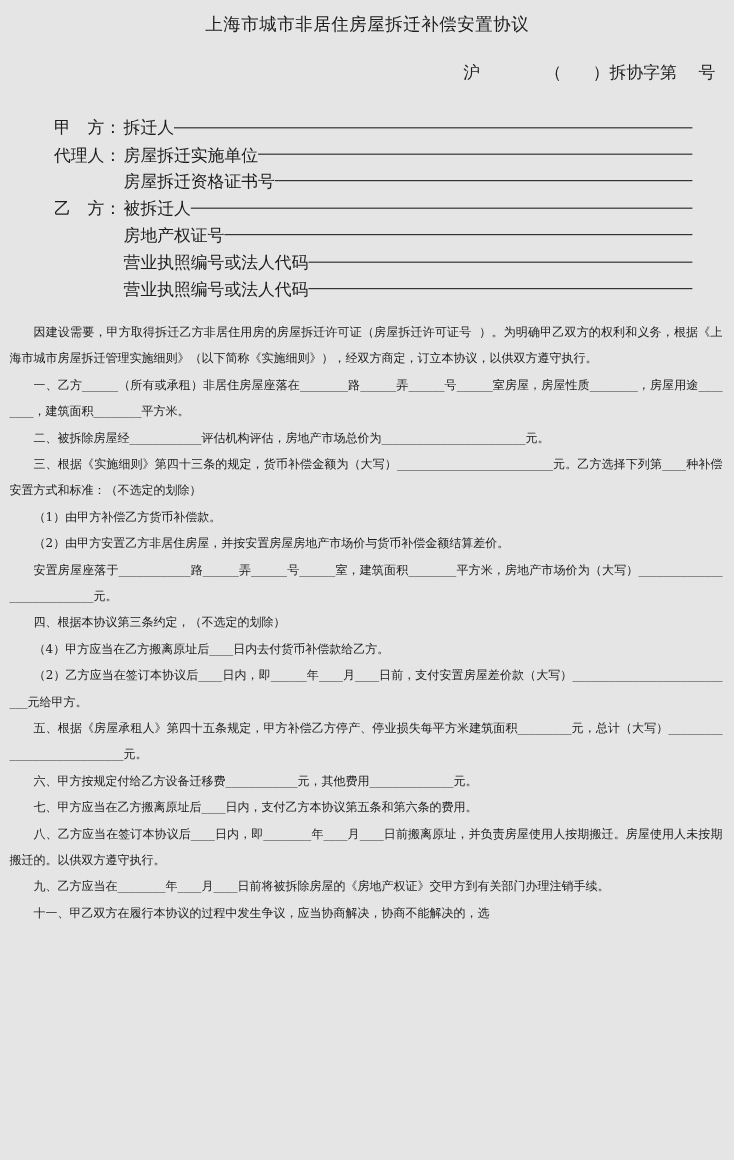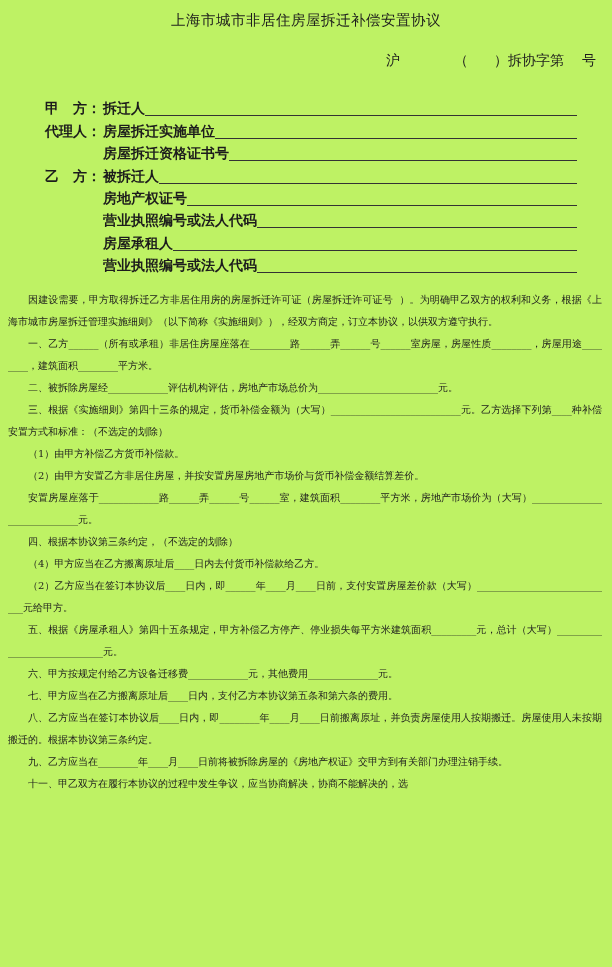--- a/index.html
+++ b/index.html
@@ -5,21 +5,21 @@
   html, body {
     margin: 0;
     padding: 0;
     background: #ffffff;
   }
   .page {
     position: relative;
     width: 612px;
     height: 967px;
     margin: 0;
-    background: #bef264;
+    background: #e5e5e5;
     color: #1c1c1c;
     font-family: "DejaVu Serif", "Liberation Serif", serif;
     overflow: hidden;
     box-sizing: border-box;
   }
   .title {
     margin: 0;
     padding-top: 11px;
     text-align: center;
     font-size: 14.5px;
@@ -36,23 +36,22 @@
   }
   .doc-number .seg-region { margin-right: 54px; }
   .doc-number .seg-open   { margin-right: 26px; }
   .doc-number .seg-mid    { margin-right: 18px; }
   .parties {
     margin: 26px 35px 0 45px;
     font-size: 14px;
   }
   .party-row {
     display: flex;
-    align-items: flex-end;
+    align-items: center;
     height: 22.4px;
-    font-weight: bold;
   }
   .party-prefix {
     flex: none;
     width: 58px;
     white-space: pre;
   }
   .party-label {
     flex: none;
     white-space: nowrap;
   }
@@ -112,42 +111,37 @@
       <span class="party-label">房地产权证号</span>
       <span class="party-fill"></span>
     </div>
     <div class="party-row">
       <span class="party-prefix"></span>
       <span class="party-label">营业执照编号或法人代码</span>
       <span class="party-fill"></span>
     </div>
     <div class="party-row">
       <span class="party-prefix"></span>
-      <span class="party-label">房屋承租人</span>
-      <span class="party-fill"></span>
-    </div>
-    <div class="party-row">
-      <span class="party-prefix"></span>
       <span class="party-label">营业执照编号或法人代码</span>
       <span class="party-fill"></span>
     </div>
   </div>
 
   <div class="body-text">
     <p>因建设需要，甲方取得拆迁乙方非居住用房的房屋拆迁许可证（房屋拆迁许可证号  ）。为明确甲乙双方的权利和义务，根据《上海市城市房屋拆迁管理实施细则》（以下简称《实施细则》），经双方商定，订立本协议，以供双方遵守执行。</p>
     <p>一、乙方______（所有或承租）非居住房屋座落在________路______弄______号______室房屋，房屋性质________，房屋用途________，建筑面积________平方米。</p>
     <p>二、被拆除房屋经____________评估机构评估，房地产市场总价为________________________元。</p>
     <p>三、根据《实施细则》第四十三条的规定，货币补偿金额为（大写）__________________________元。乙方选择下列第____种补偿安置方式和标准：（不选定的划除）</p>
     <p>（1）由甲方补偿乙方货币补偿款。</p>
     <p>（2）由甲方安置乙方非居住房屋，并按安置房屋房地产市场价与货币补偿金额结算差价。</p>
     <p>安置房屋座落于____________路______弄______号______室，建筑面积________平方米，房地产市场价为（大写）____________________________元。</p>
     <p>四、根据本协议第三条约定，（不选定的划除）</p>
     <p>（4）甲方应当在乙方搬离原址后____日内去付货币补偿款给乙方。</p>
     <p>（2）乙方应当在签订本协议后____日内，即______年____月____日前，支付安置房屋差价款（大写）____________________________元给甲方。</p>
     <p>五、根据《房屋承租人》第四十五条规定，甲方补偿乙方停产、停业损失每平方米建筑面积_________元，总计（大写）____________________________元。</p>
     <p>六、甲方按规定付给乙方设备迁移费____________元，其他费用______________元。</p>
     <p>七、甲方应当在乙方搬离原址后____日内，支付乙方本协议第五条和第六条的费用。</p>
-    <p>八、乙方应当在签订本协议后____日内，即________年____月____日前搬离原址，并负责房屋使用人按期搬迁。房屋使用人未按期搬迁的。根据本协议第三条约定。</p>
+    <p>八、乙方应当在签订本协议后____日内，即________年____月____日前搬离原址，并负责房屋使用人按期搬迁。房屋使用人未按期搬迁的。以供双方遵守执行。</p>
     <p>九、乙方应当在________年____月____日前将被拆除房屋的《房地产权证》交甲方到有关部门办理注销手续。</p>
     <p>十一、甲乙双方在履行本协议的过程中发生争议，应当协商解决，协商不能解决的，选</p>
   </div>
 
 </div>
 
 </body></html>

